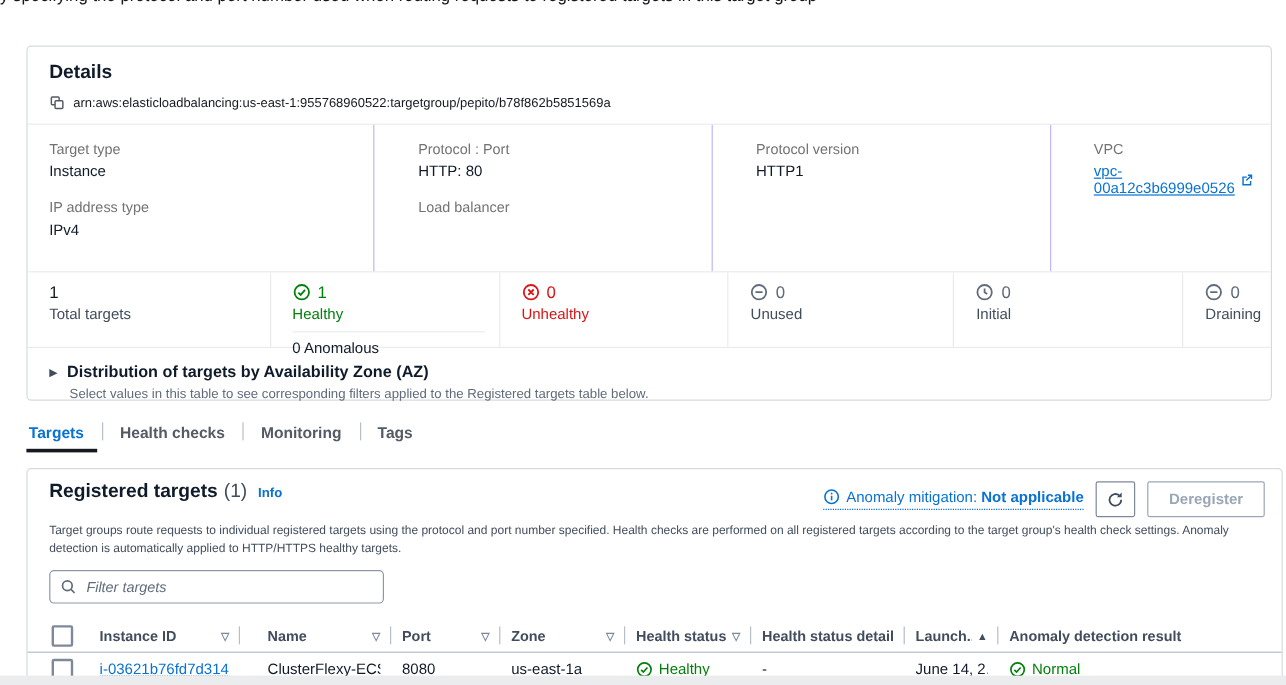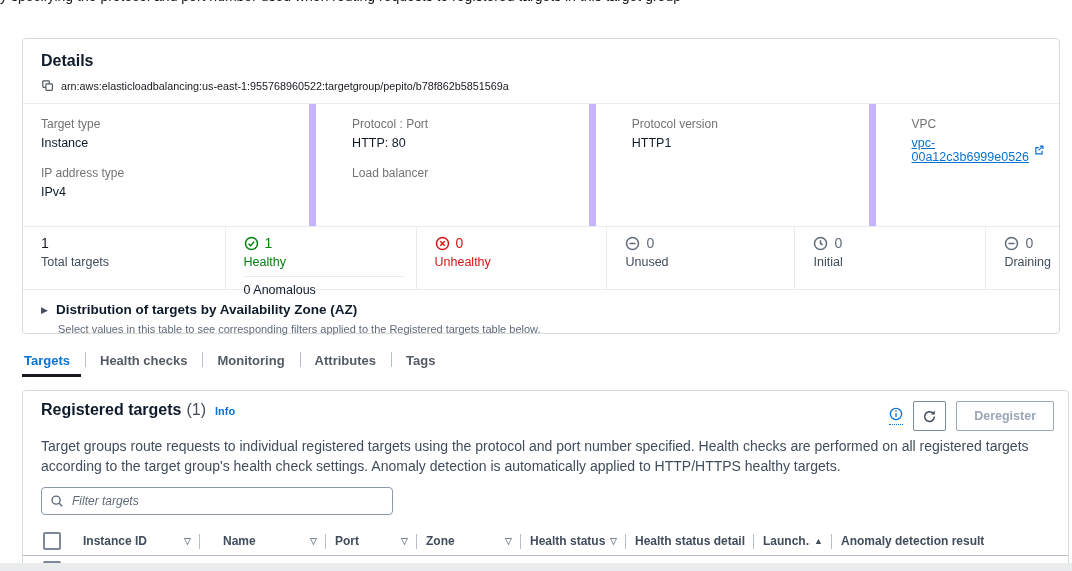--- a/index.html
+++ b/index.html
@@ -14,21 +14,21 @@
   
   .card{position:absolute;background:#fff;border:1px solid #d5dbdb;border-radius:4px;box-sizing:border-box;}
   #details-card{left:22px;top:38px;width:1038px;height:296px;}
   .card-head{padding:13px 18px 0 18px;}
   .card-title{font-size:16px;font-weight:bold;color:#0f1b2a;}
   .arn-row{display:flex;align-items:center;gap:7px;margin-top:9px;font-size:10.8px;color:#16191f;}
   .hline{border-top:1px solid #e9ebed;margin-top:11px;}
   
   .dgrid{display:flex;height:122px;box-sizing:border-box;}
   .dcol{box-sizing:border-box;padding:13px 14px 0 18px;}
-  .dcol+.dcol{border-left:7px solid #c4b5fd;padding-left:36px;}
+  .dcol+.dcol{border-left:1px solid #c4b5fd;padding-left:36px;}
   .dcol.c1{width:299px;} .dcol.c2{width:291px;} .dcol.c3{width:291px;} .dcol.c4{flex:1;}
   .field+.field{margin-top:16px;}
   .flabel{font-size:12px;color:#737373;margin-bottom:5px;}
   .fvalue{font-size:12.5px;color:#0f1b2a;}
   .blue-link{color:#0972d3;text-decoration:underline;cursor:pointer;display:inline-flex;align-items:center;gap:4px;font-size:12.5px;}
   
   .stats{display:flex;height:63px;border-top:1px solid #e9ebed;box-sizing:border-box;}
   .stat{box-sizing:border-box;padding:8px 8px 0 18px;}
   .stat+.stat{border-left:1px solid #e9ebed;}
   .stat.s1{width:207px;} .stat.s2{width:196px;} .stat.s3{width:196px;} .stat.s4{width:193px;} .stat.s5{width:196px;} .stat.s6{flex:1;}
@@ -58,22 +58,22 @@
   .reg-title{font-size:16px;font-weight:bold;color:#0f1b2a;}
   .reg-count{font-size:16px;color:#414d5c;}
   .info-link{font-size:11px;font-weight:bold;color:#0972d3;margin-left:4px;cursor:pointer;}
   .reg-actions{display:flex;align-items:center;gap:10px;}
   .anomaly-link{display:flex;align-items:center;gap:5px;font-size:12.5px;color:#0972d3;
     border-bottom:1px dotted #0972d3;padding-bottom:3px;cursor:pointer;}
   .anomaly-link b{font-weight:bold;}
   .btn{height:30px;background:#fff;border:1px solid #7d8998;border-radius:2px;display:flex;align-items:center;justify-content:center;cursor:pointer;box-sizing:border-box;}
   .btn-refresh{width:33px;}
   .btn-deregister{padding:0 17px;font-size:12.5px;font-weight:bold;color:#9ba7b6;border-color:#9ba7b6;font-family:"Liberation Sans",sans-serif;}
-  .reg-desc{padding:5px 18px 0 18px;font-size:14px;line-height:1.45;color:#414d5c;max-width:1005px;}
-  .filter-wrap{position:relative;margin:10px 0 0 18px;width:352px;}
+  .reg-desc{padding:5px 18px 0 18px;font-size:10px;line-height:1.45;color:#414d5c;max-width:1005px;}
+  .filter-wrap{position:relative;margin:10px 0 0 18px;width:279px;}
   .filter-wrap input{width:100%;height:28px;box-sizing:border-box;border:1px solid #8d99a8;border-radius:4px;
     padding:0 8px 0 30px;font-size:12px;color:#16191f;font-family:"Liberation Sans",sans-serif;}
   .filter-wrap input::placeholder{font-style:italic;color:#5f6b7a;}
   .search-ic{position:absolute;left:9px;top:7px;}
   
   .ttable{margin-top:13px;}
   .thead{display:flex;align-items:center;height:27px;border-bottom:1px solid #b6bec9;
     font-size:12px;font-weight:bold;color:#414d5c;}
   .trow{display:flex;align-items:center;height:28px;font-size:12.5px;color:#0f1b2a;border-bottom:1px solid #e9ebed;}
   .cell{box-sizing:border-box;padding:0 8px 0 10px;display:flex;align-items:center;position:relative;height:100%;}
@@ -235,40 +235,40 @@
       <span class="dist-title">Distribution of targets by Availability Zone (AZ)</span>
     </div>
     <div class="dist-sub">Select values in this table to see corresponding filters applied to the Registered targets table below.</div>
   </div>
 </section>
 
 <nav id="tabs">
   <div class="tab active">Targets</div>
   <div class="tab">Health checks</div>
   <div class="tab">Monitoring</div>
-  <div class="tab">Attributes</div>
   <div class="tab">Tags</div>
 </nav>
 
 <section class="card" id="reg-panel">
   <div class="reg-head">
     <div class="reg-title-row">
       <span class="reg-title">Registered targets</span>
       <span class="reg-count">(1)</span>
       <span class="info-link">Info</span>
     </div>
     <div class="reg-actions">
       <div class="anomaly-link">
         <span>
           <svg width="14" height="14" viewBox="0 0 16 16">
               <circle cx="8" cy="8" r="6.4" fill="none" stroke="#0972d3" stroke-width="1.5"></circle>
               <rect x="7.25" y="7" width="1.5" height="4.4" fill="#0972d3"></rect>
               <rect x="7.25" y="4.1" width="1.5" height="1.6" fill="#0972d3"></rect>
             </svg>
         </span>
+        <span><span>Anomaly mitigation: </span><b>Not applicable</b></span>
       </div>
       <div class="btn btn-refresh">
         <span>
           <svg width="15" height="15" viewBox="0 0 16 16">
               <path d="M13.2 8A5.2 5.2 0 1 1 11.4 4.1" fill="none" stroke="#414d5c" stroke-width="1.6"></path>
               <path d="M13.6 1.6v4.2H9.4z" fill="#414d5c"></path>
             </svg>
         </span>
       </div>
       <button class="btn btn-deregister">Deregister</button>

